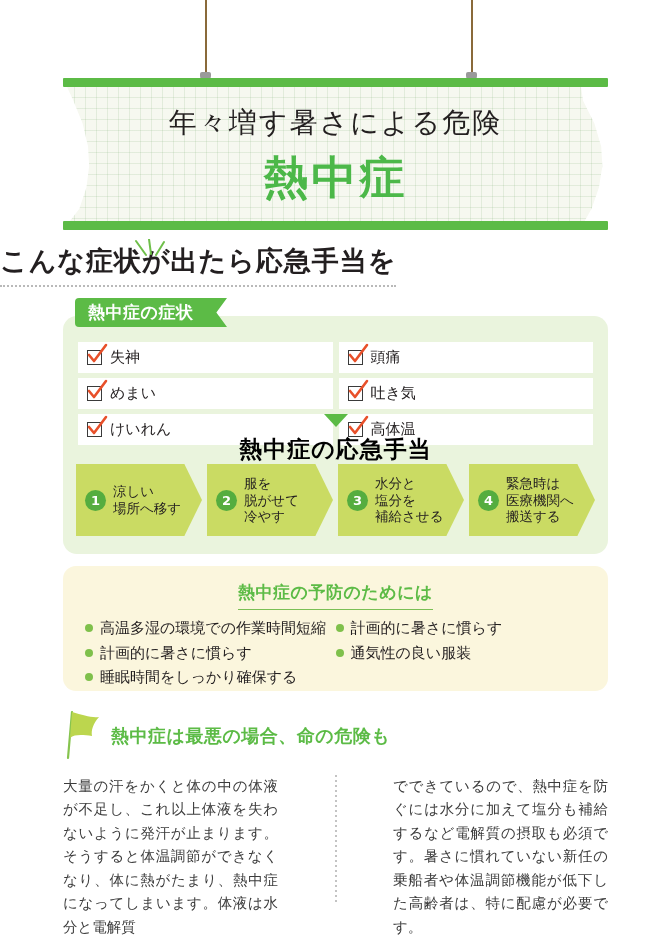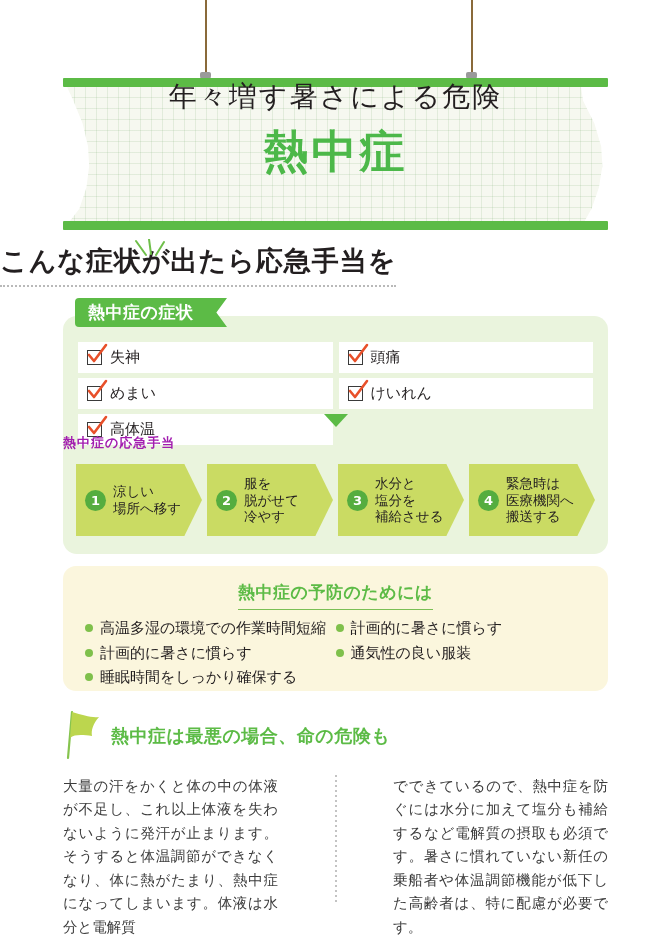--- a/index.html
+++ b/index.html
@@ -44,21 +44,21 @@
     clip-path: polygon(100% 0%, 100% 100%, 0% 100%, 42% 86%, 68% 72%, 80% 58%, 76% 45%, 52% 30%, 12% 15%, 0% 0%);
   }
   .banner-bar {
     position: absolute; left: 0; width: 545px; height: 9px;
     background: #5cbb46; border-radius: 1px;
   }
   .banner-bar.top { top: 0; }
   .banner-bar.bottom { top: 143px; }
   .banner-text { position: absolute; left: 0; top: 0; width: 100%; text-align: center; }
   .banner-sub {
-    font-size: 28px; color: #231f20; letter-spacing: 2px;
+    margin-top: 26px; font-size: 28px; color: #231f20; letter-spacing: 2px;
     font-family: "DejaVu Serif", "Liberation Serif", serif; font-weight: 400;
   }
   .banner-main {
     margin-top: 6px; font-size: 45px; color: #4cb849; font-weight: 700;
     letter-spacing: 3px;
   }
 
   
   .headline-wrap { position: absolute; left: 0; top: 243px; width: 670px; }
   .sparkle { position: absolute; left: 133px; top: -4px; width: 34px; height: 26px; }
@@ -95,22 +95,22 @@
   }
   .cbox svg { position: absolute; left: -2px; top: -7px; overflow: visible; }
   .sym-label { line-height: 1; }
 
   .down-arrow {
     position: absolute; left: 50%; top: 98px; margin-left: -12px;
     width: 0; height: 0; border-left: 12px solid transparent;
     border-right: 12px solid transparent; border-top: 13px solid #5cbb46;
   }
   .aid-title {
-    position: absolute; left: 0; top: 118px; width: 100%; 
-    font-size: 13px; font-weight: 700; color: #a21caf; letter-spacing: 1px;
+    position: absolute; left: 0; top: 118px; width: 100%; text-align: center;
+    font-size: 23px; font-weight: 700; color: #000000; letter-spacing: 1px;
   }
   .steps {
     position: absolute; left: 13px; top: 148px; width: 519px; height: 72px;
     display: flex;
   }
   .step {
     position: relative; flex: 1; height: 72px; background: #cadb63;
     display: flex; align-items: center; margin-right: 5px;
     -webkit-clip-path: polygon(0 0, 86% 0, 100% 50%, 86% 100%, 0 100%);
     clip-path: polygon(0 0, 86% 0, 100% 50%, 86% 100%, 0 100%);
@@ -222,20 +222,28 @@
             </svg>
         </span>
         <span class="sym-label">めまい</span>
       </div>
       <div class="sym-item">
         <span class="cbox">
           <svg width="22" height="22" viewBox="0 0 22 22">
               <path d="M3 11 L8 17 L20 1" stroke="#e8502a" stroke-width="2.6" fill="none" stroke-linecap="round" stroke-linejoin="round"></path>
             </svg>
         </span>
+        <span class="sym-label">吐き気</span>
+      </div>
+      <div class="sym-item">
+        <span class="cbox">
+          <svg width="22" height="22" viewBox="0 0 22 22">
+              <path d="M3 11 L8 17 L20 1" stroke="#e8502a" stroke-width="2.6" fill="none" stroke-linecap="round" stroke-linejoin="round"></path>
+            </svg>
+        </span>
         <span class="sym-label">けいれん</span>
       </div>
       <div class="sym-item">
         <span class="cbox">
           <svg width="22" height="22" viewBox="0 0 22 22">
               <path d="M3 11 L8 17 L20 1" stroke="#e8502a" stroke-width="2.6" fill="none" stroke-linecap="round" stroke-linejoin="round"></path>
             </svg>
         </span>
         <span class="sym-label">高体温</span>
       </div>

